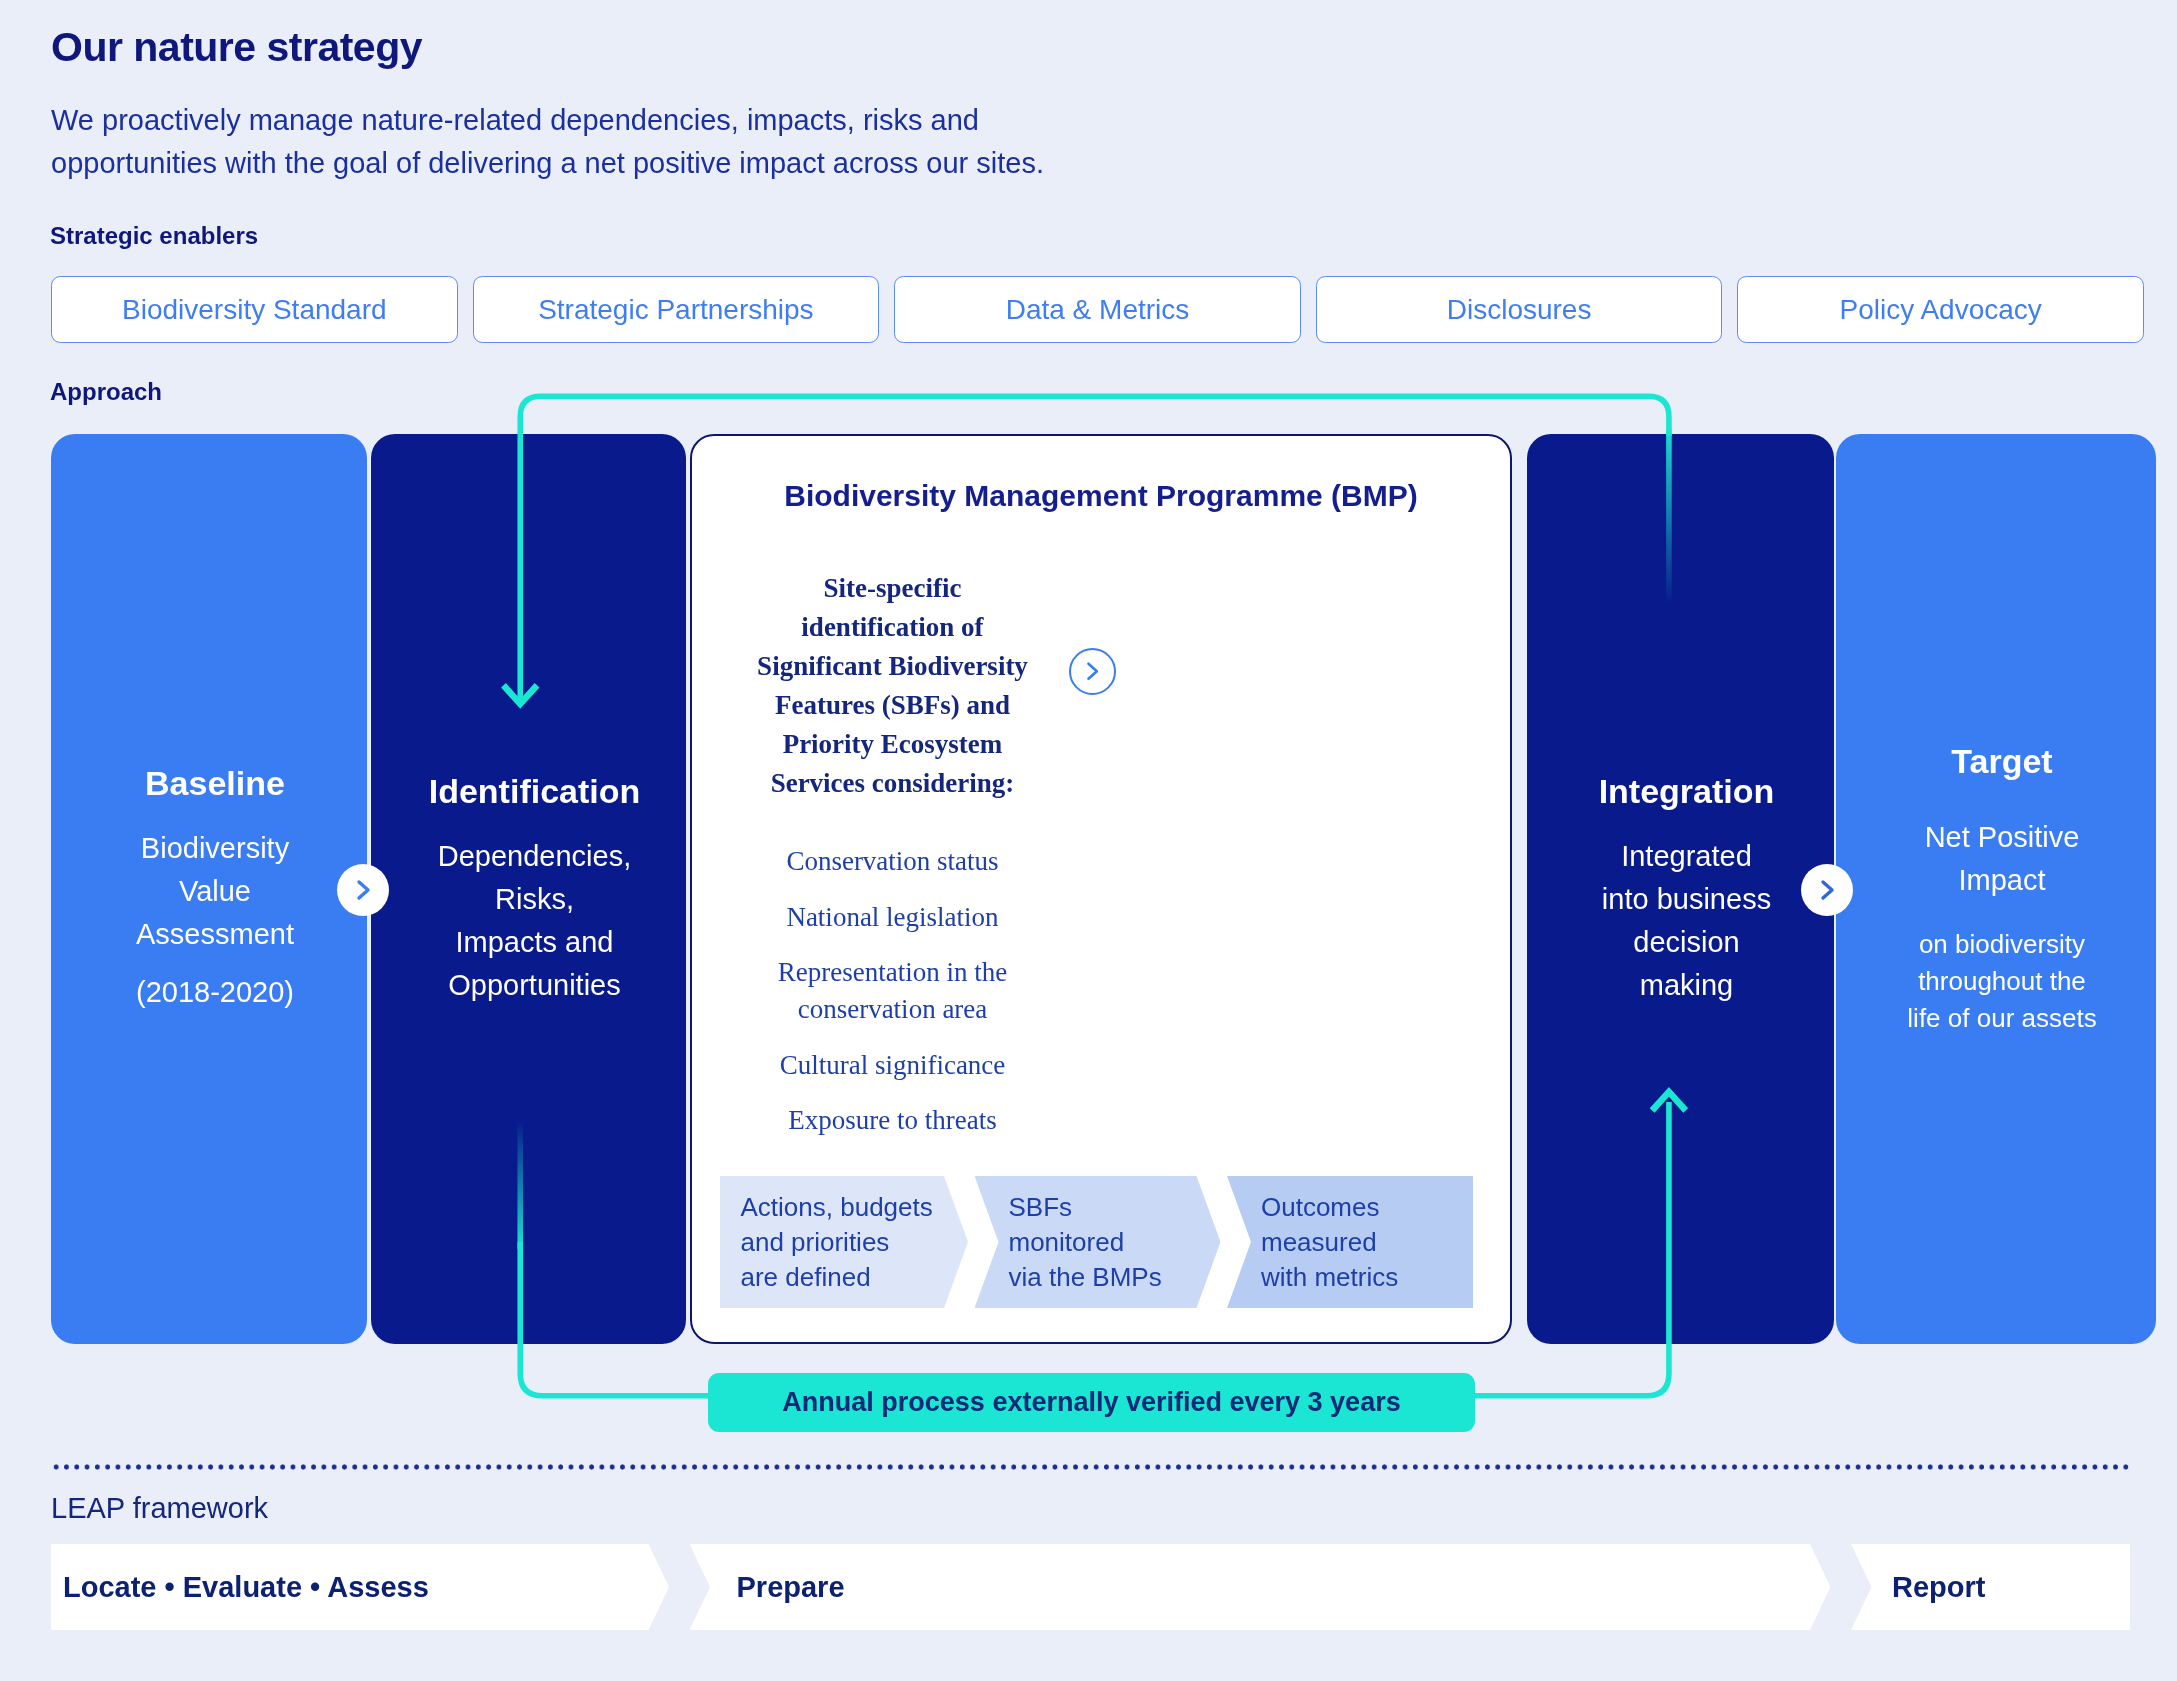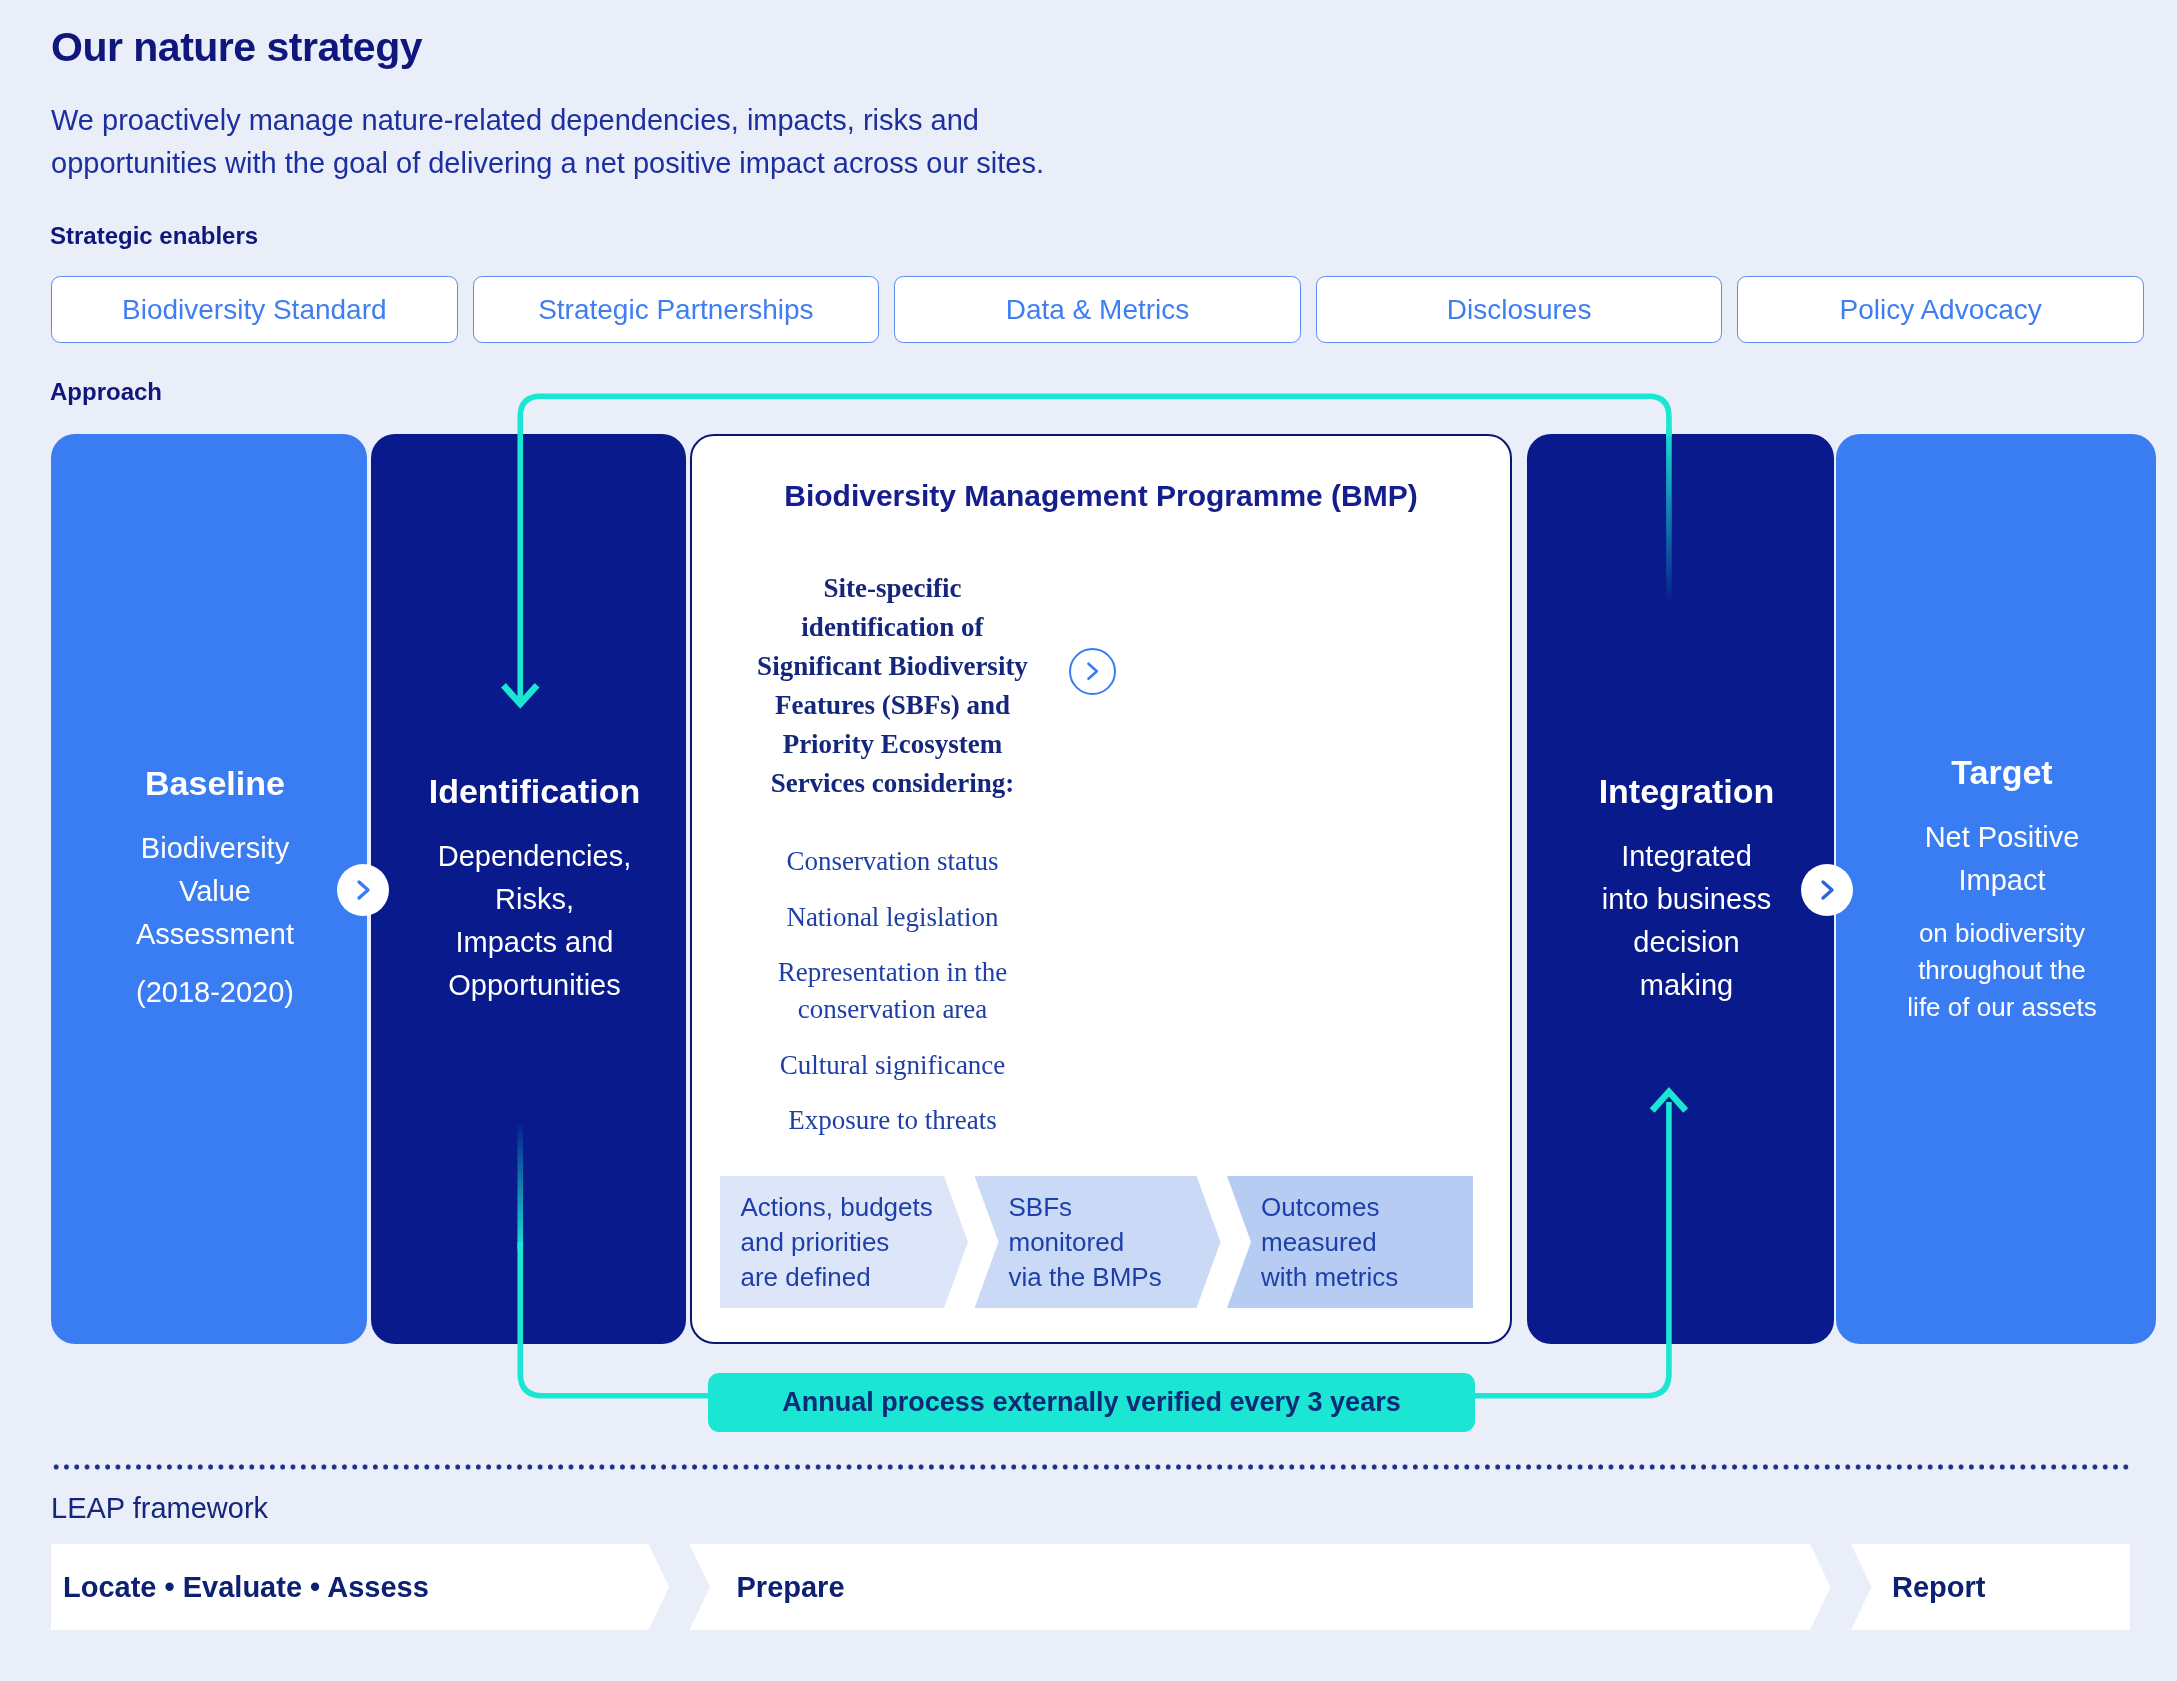--- a/index.html
+++ b/index.html
@@ -25,21 +25,21 @@
   .col-card{position:absolute;top:434px;height:910px;border-radius:24px;display:flex;flex-direction:column;justify-content:center;text-align:center;color:#ffffff;padding-left:12px;}
   .card-blue{background:#3a7df2;}
   .card-navy{background:#081a8c;}
   .card-title{font-size:34px;font-weight:700;margin-bottom:24px;}
   .card-body{font-size:29px;line-height:43px;}
   .card-note{font-size:26px;line-height:37px;margin-top:13px;}
   .card-period{font-size:29px;line-height:43px;margin-top:15px;}
   .baseline-card{left:51px;width:304px;}
   .identification-card{left:371px;width:303px;}
   .integration-card{left:1527px;width:295px;}
-  .target-card{left:1836px;width:308px;}
+  .target-card{left:1836px;width:308px;gap:11px;}
   
   .bmp-card{
     position:absolute;left:690px;top:434px;width:822px;height:910px;
     background:#ffffff;border:2.8px solid #0b1670;border-radius:24px;box-sizing:border-box;
   }
   .bmp-title{position:absolute;left:0;right:0;top:43px;text-align:center;font-size:30px;font-weight:700;color:#141e8c;}
   .bmp-cols{position:absolute;left:0;top:110px;width:100%;height:617px;display:flex;}
   .bmp-col{box-sizing:border-box;text-align:center;}
   .bmp-col-left{width:401px;font-family:Liberation Serif, serif;}
   .bmp-col-right{flex:1;border-left:1.9px solid #9ab5ec;}

